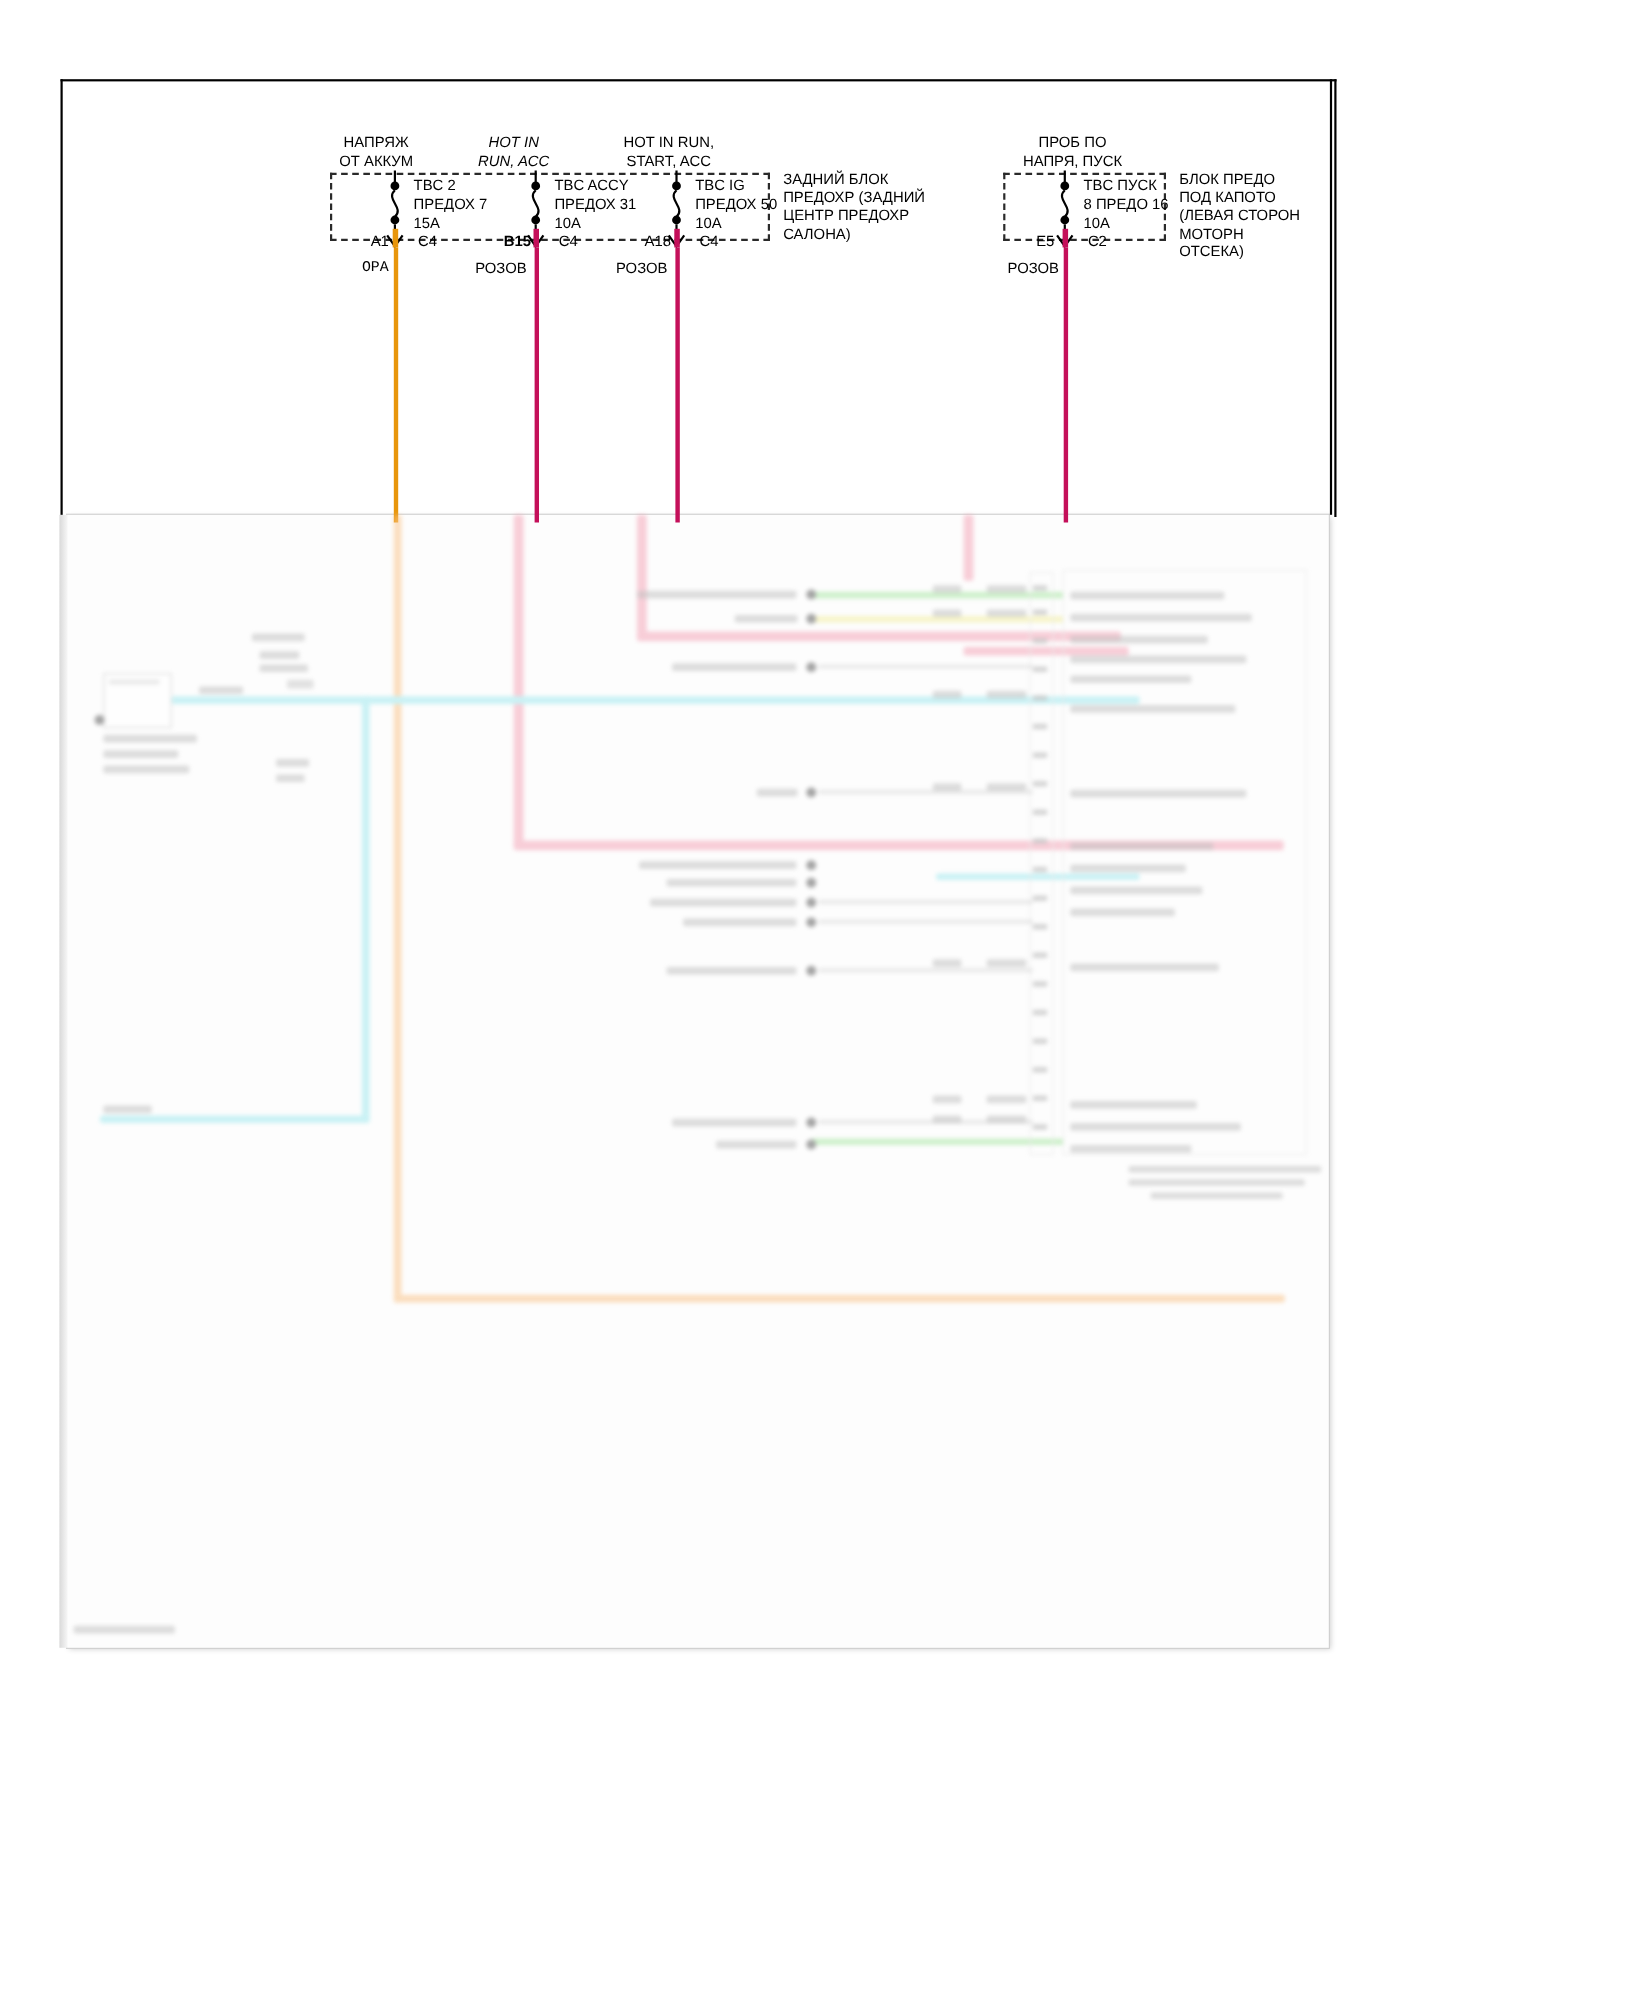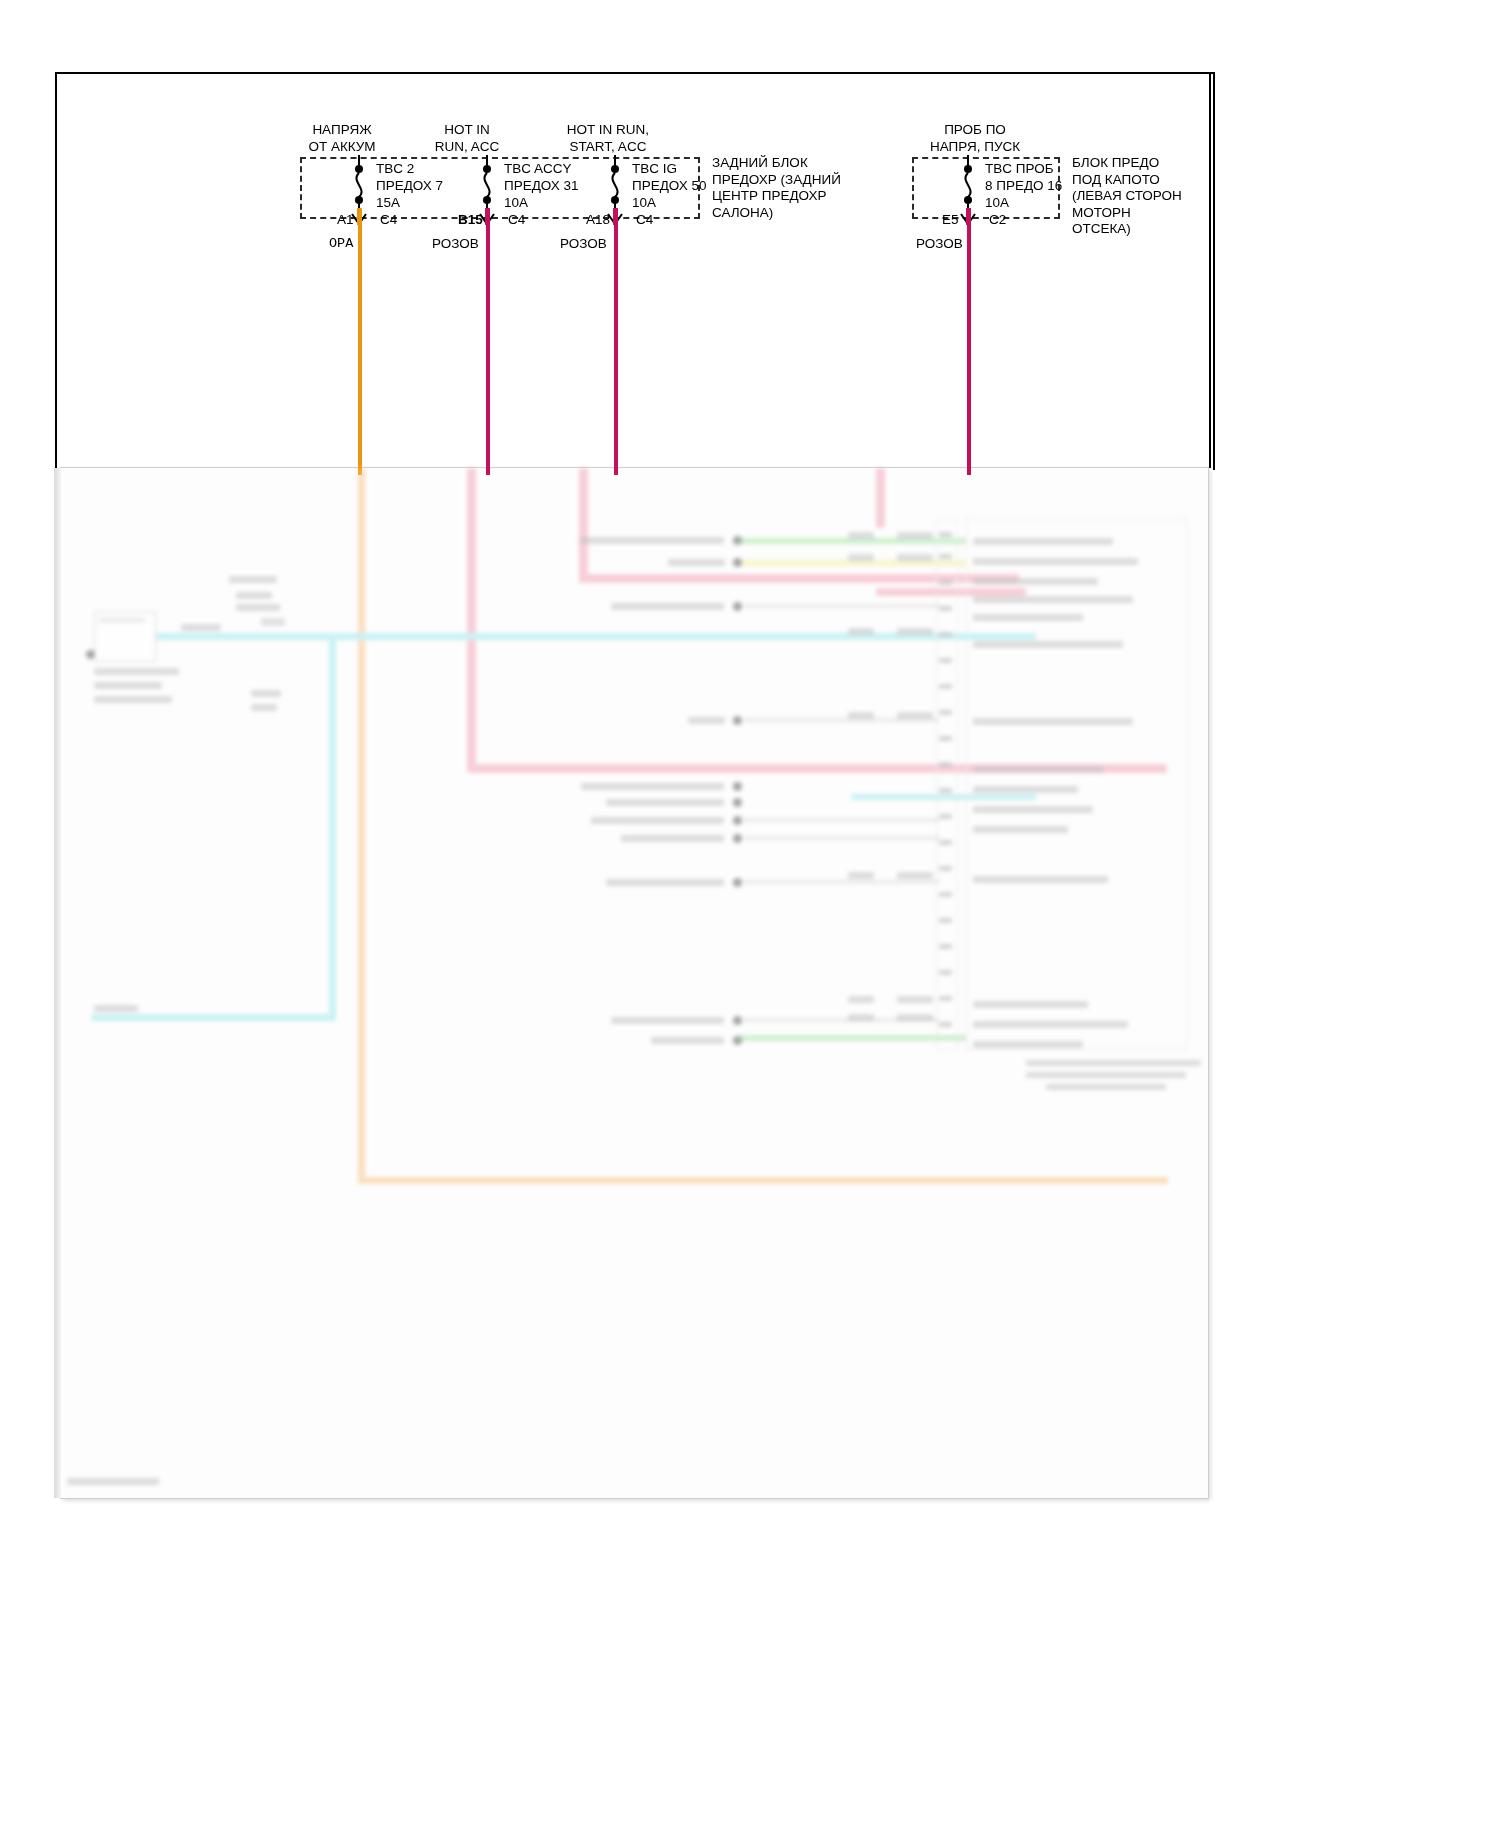--- a/index.html
+++ b/index.html
@@ -44,21 +44,21 @@
 
   <div class="sheet-frame" style="left:55px;top:72px;width:1156px;height:396px;border-bottom:none;"></div>
 
   <div class="sheet-body" style="left:61px;top:468px;width:1147px;height:1030px;"></div>
   <div class="sheet-shadow-l" style="left:54px;top:468px;height:1030px;"></div>
 
   <div class="fusebox" style="left:300px;top:157px;width:400px;height:62px;"></div>
 
   <div class="txt ctr" style="left:282px;top:122px;width:120px;">НАПРЯЖ
 ОТ АККУМ</div>
-  <div class="txt ctr" style="left:412px;top:122px;width:110px;">HOT IN
+  <div class="txt ctr" style="left:412px;top:122px;width:110px;font-style:italic;">HOT IN
 RUN, ACC</div>
   <div class="txt ctr" style="left:538px;top:122px;width:140px;">HOT IN RUN,
 START, ACC</div>
 
   <div class="fuse" style="left:346px;top:155px;">
     <svg width="26" height="72" viewBox="0 0 26 72">
       <line x1="13" y1="0" x2="13" y2="12" stroke="#000" stroke-width="2"></line>
       <circle cx="13" cy="14" r="4" fill="#000"></circle>
       <path d="M13 18 C 4 26, 22 34, 13 42" stroke="#000" stroke-width="2" fill="none"></path>
       <circle cx="13" cy="45" r="4" fill="#000"></circle>
@@ -129,21 +129,21 @@
     <svg width="26" height="72" viewBox="0 0 26 72">
       <line x1="13" y1="0" x2="13" y2="12" stroke="#000" stroke-width="2"></line>
       <circle cx="13" cy="14" r="4" fill="#000"></circle>
       <path d="M13 18 C 4 26, 22 34, 13 42" stroke="#000" stroke-width="2" fill="none"></path>
       <circle cx="13" cy="45" r="4" fill="#000"></circle>
       <line x1="13" y1="49" x2="13" y2="66" stroke="#000" stroke-width="2"></line>
       <path d="M6 59 L13 69 L20 59" stroke="#000" stroke-width="2" fill="none"></path>
     </svg>
   </div>
 
-  <div class="txt" style="left:985px;top:161px;">TBC ПРОБ</div>
+  <div class="txt" style="left:985px;top:161px;">TBC ПУСК</div>
   <div class="txt" style="left:985px;top:178px;">8 ПРЕДО 16</div>
   <div class="txt" style="left:985px;top:195px;">10A</div>
 
   <div class="txt" style="left:1072px;top:155px;">БЛОК ПРЕДО
 ПОД КАПОТО
 (ЛЕВАЯ СТОРОН
 МОТОРН
 ОТСЕКА)</div>
 
   <div class="txt" style="left:942px;top:212px;">E5</div>

